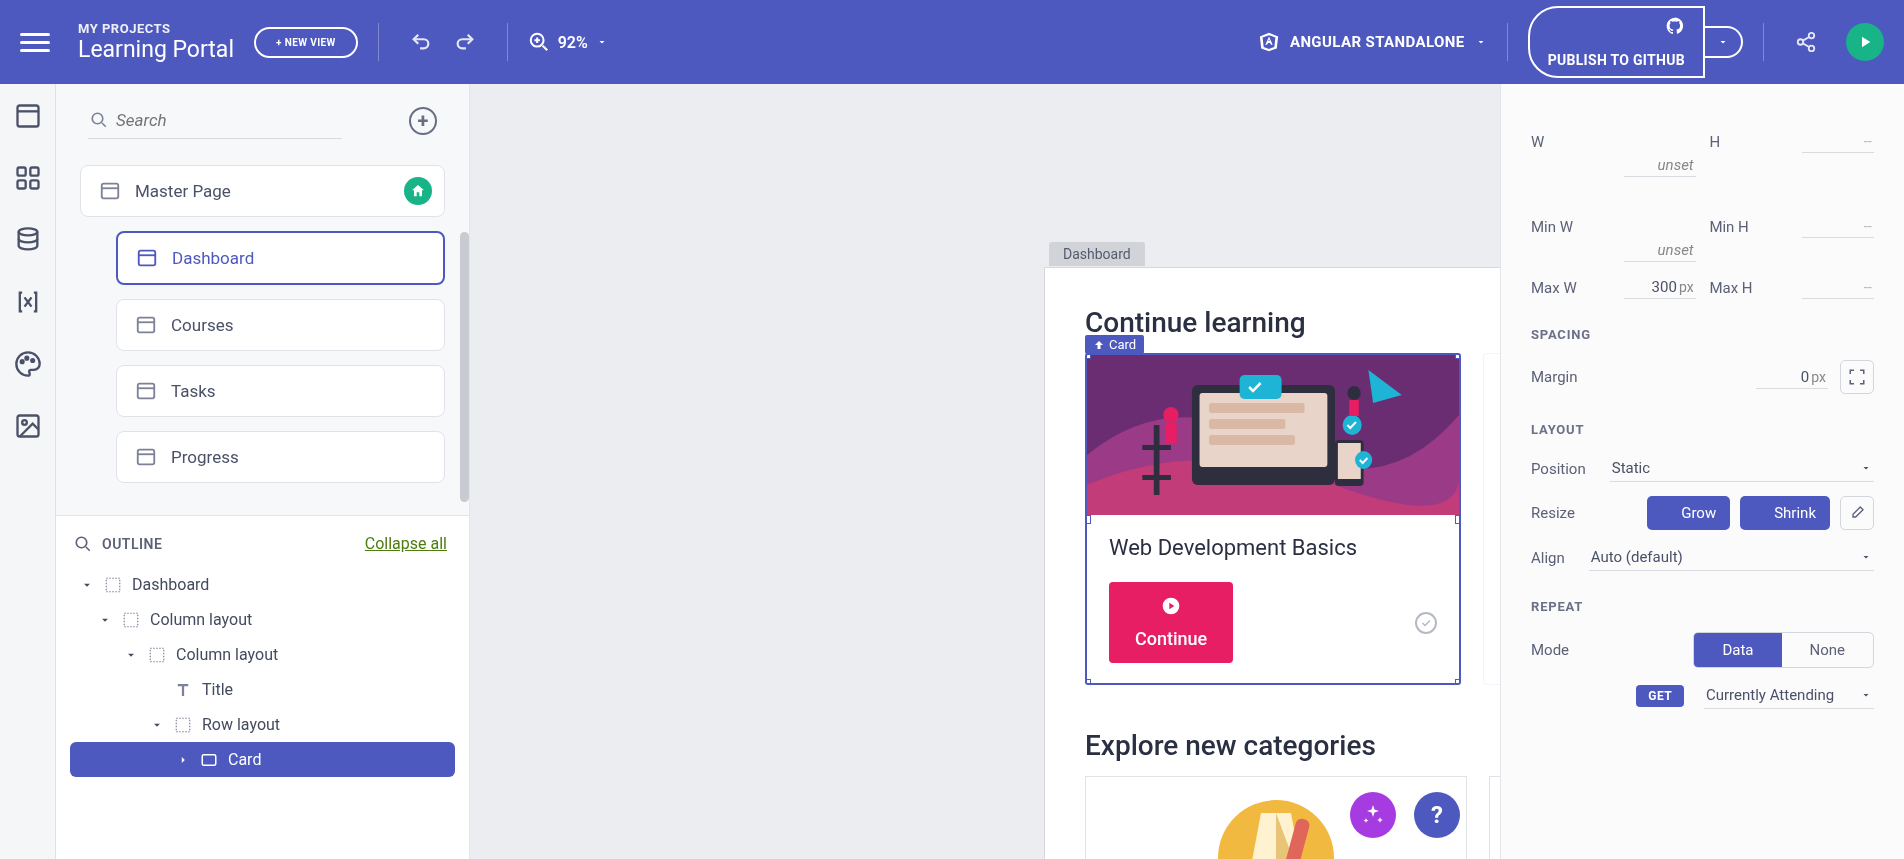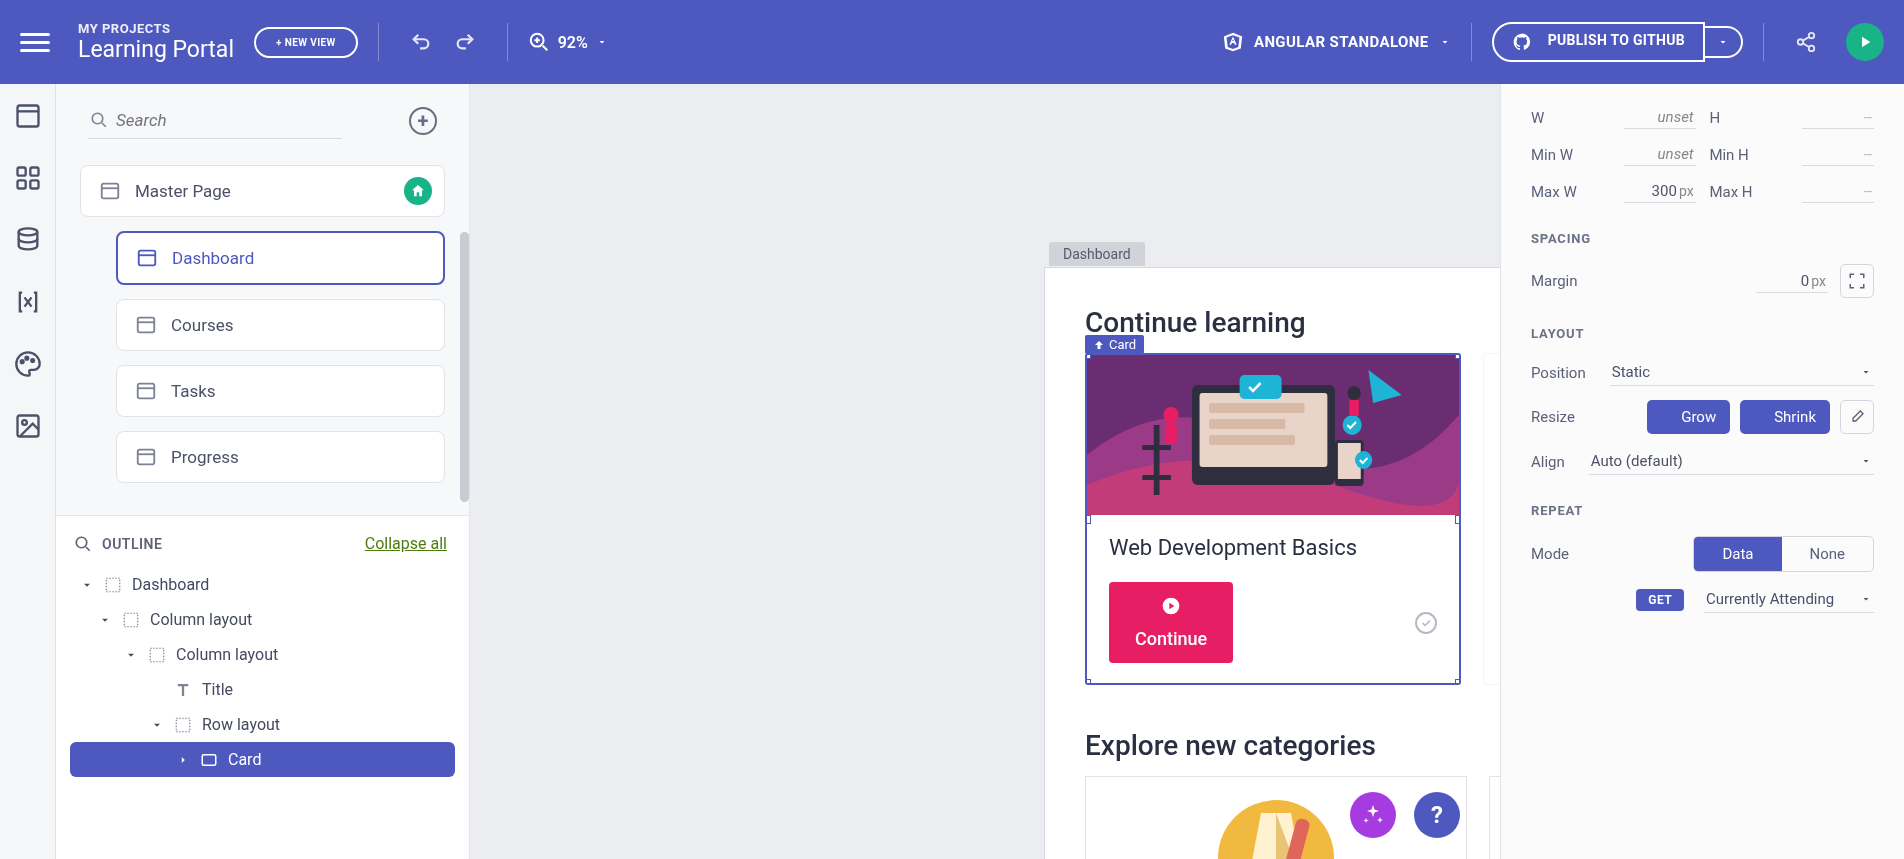--- a/index.html
+++ b/index.html
@@ -11,21 +11,21 @@
 .proj-block { margin-right: 20px; }
 .proj-label { font-size: 13px; letter-spacing: .5px; font-weight: 700; opacity: .9; }
 .proj-title { font-size: 23px; font-weight: 400; }
 .btn-outline { border: 2px solid #fff; border-radius: 30px; color: #fff; background: transparent; padding: 8px 20px; font-size: 10px; font-weight: 700; cursor: pointer; letter-spacing: .4px; }
 .top-sep { width: 1px; height: 38px; background: rgba(255,255,255,.3); margin: 0 20px; }
 .top-icon { width: 28px; height: 28px; color: #fff; opacity: .85; cursor: pointer; margin: 0 8px; display: flex; align-items: center; justify-content: center; }
 .zoom-group { display: flex; align-items: center; gap: 8px; color: #fff; font-weight: 600; }
 .flex-spacer { flex: 1; }
 .framework { display: flex; align-items: center; gap: 10px; font-weight: 700; font-size: 15px; letter-spacing: .4px; }
 .publish-group { display: flex; align-items: center; }
-.publish-main { display: flex; align-items: flex-start; gap: 16px; border: 2px solid #fff; border-radius: 30px 0 0 30px; padding: 8px 18px; font-weight: 700; font-size: 14px; letter-spacing: .3px; }
+.publish-main { display: flex; align-items: flex-end; gap: 16px; border: 2px solid #fff; border-radius: 30px 0 0 30px; padding: 8px 18px; font-weight: 700; font-size: 14px; letter-spacing: .3px; flex-direction: column; }
 .publish-dd { border: 2px solid #fff; border-left: none; border-radius: 0 30px 30px 0; padding: 8px 12px; cursor: pointer; }
 .play-btn { width: 38px; height: 38px; border-radius: 50%; background: #18B386; display: flex; align-items: center; justify-content: center; cursor: pointer; margin-left: 18px; }
 .main { display: flex; height: calc(100% - 65px); }
 
 .rail { width: 56px; background: #F5F6F8; border-right: 1px solid #E0E1E6; display: flex; flex-direction: column; align-items: center; padding-top: 18px; gap: 34px; }
 .rail-icon { width: 28px; height: 28px; color: #4B5168; cursor: pointer; }
 
 .sidebar { width: 414px; background: #F7F8FA; border-right: 1px solid #E4E5EA; display: flex; flex-direction: column; position: relative; }
 .search-row { display: flex; align-items: center; padding: 18px 32px 8px 32px; gap: 10px; }
 .search-row input { flex: 1; border: none; border-bottom: 1px solid #D9DBE0; background: transparent; padding: 8px 4px 8px 28px; font-size: 17px; font-style: italic; color: #888; outline: none; }
@@ -77,21 +77,21 @@
 .fab { width: 46px; height: 46px; border-radius: 50%; display: flex; align-items: center; justify-content: center; color: #fff; cursor: pointer; }
 .fab.purple { background: #A53BE0; }
 .fab.blue { background: #4D59BF; font-size: 24px; font-weight: 700; }
 
 .props { width: 404px; background: #FBFBFC; border-left: 1px solid #E4E5EA; overflow-y: auto; padding: 22px 30px; font-size: 15px; }
 .prop-row { display: flex; align-items: center; justify-content: space-between; margin-bottom: 14px; }
 .prop-row.split > div { display: flex; align-items: center; gap: 12px; width: 48%; justify-content: space-between; }
 .prop-label { color: #5C6178; font-size: 15px; }
 .prop-val { color: #4B5168; border-bottom: 1px solid #D9DBE0; min-width: 72px; text-align: right; padding: 2px 2px; }
 .prop-val .unit { font-size: 14px; color: #888; margin-left: 2px; }
-.prop-val.italic { font-style: italic; color: #888; }
+.prop-val.italic { font-style: italic; color: #888; margin-top: 48px; }
 .prop-val.dash { color: #bbb; }
 .section-title { font-size: 13px; font-weight: 700; letter-spacing: .8px; color: #6B7186; margin: 28px 0 18px 0; }
 .icon-btn { width: 34px; height: 34px; border: 1px solid #D4D6DD; border-radius: 5px; display: flex; align-items: center; justify-content: center; color: #5C6178; cursor: pointer; }
 .select-field { flex: 1; border-bottom: 1px solid #D9DBE0; display: flex; justify-content: space-between; align-items: center; padding: 4px 2px; margin-left: 24px; color: #4B5168; }
 .pill-btn { background: #4D59BF; color: #fff; border-radius: 5px; padding: 8px 14px; display: flex; align-items: center; gap: 6px; font-size: 15px; cursor: pointer; }
 .toggle-group { display: flex; border: 1px solid #D4D6DD; border-radius: 5px; overflow: hidden; }
 .toggle-group > div { padding: 8px 28px; cursor: pointer; font-size: 15px; color: #5C6178; }
 .toggle-group > div.on { background: #4D59BF; color: #fff; }
 .pill-tag { background: #4D59BF; color: #fff; font-size: 12px; font-weight: 700; padding: 4px 12px; border-radius: 4px; letter-spacing: .4px; }
 svg { display: block; }

